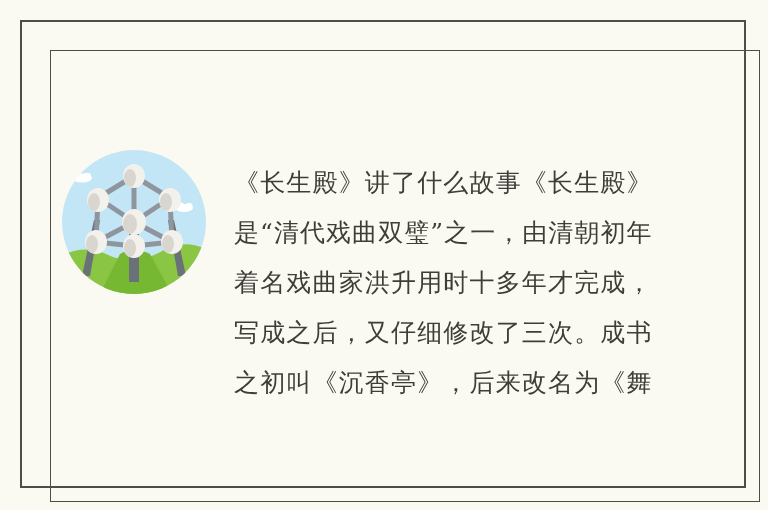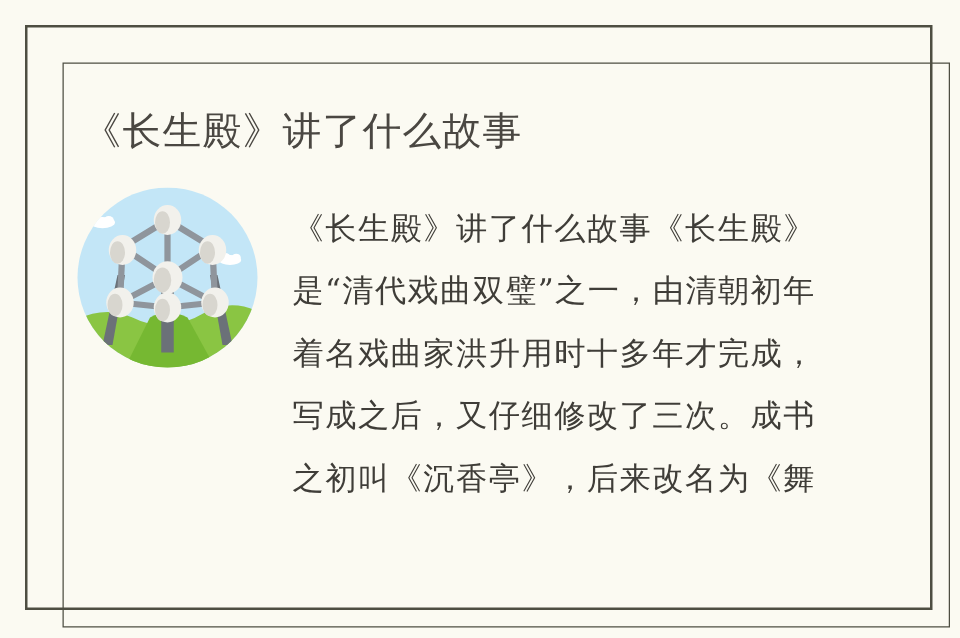--- a/index.html
+++ b/index.html
@@ -91,21 +91,20 @@
 </style>
 </head>
 <body>
 
 <div id="content-area">
 
   <div id="page-frame-outer">
     <div id="page-frame-inner"></div>
   </div>
 
-  <h1 id="article-title">《长生殿》讲了什么故事</h1>
 
   <div id="article-illustration">
     <svg viewBox="0 0 148 144" xmlns="http://www.w3.org/2000/svg">
       <defs>
         <clipPath id="circle-clip">
           <circle cx="74" cy="72" r="72"></circle>
         </clipPath>
       </defs>
 
       <g clip-path="url(#circle-clip)">

